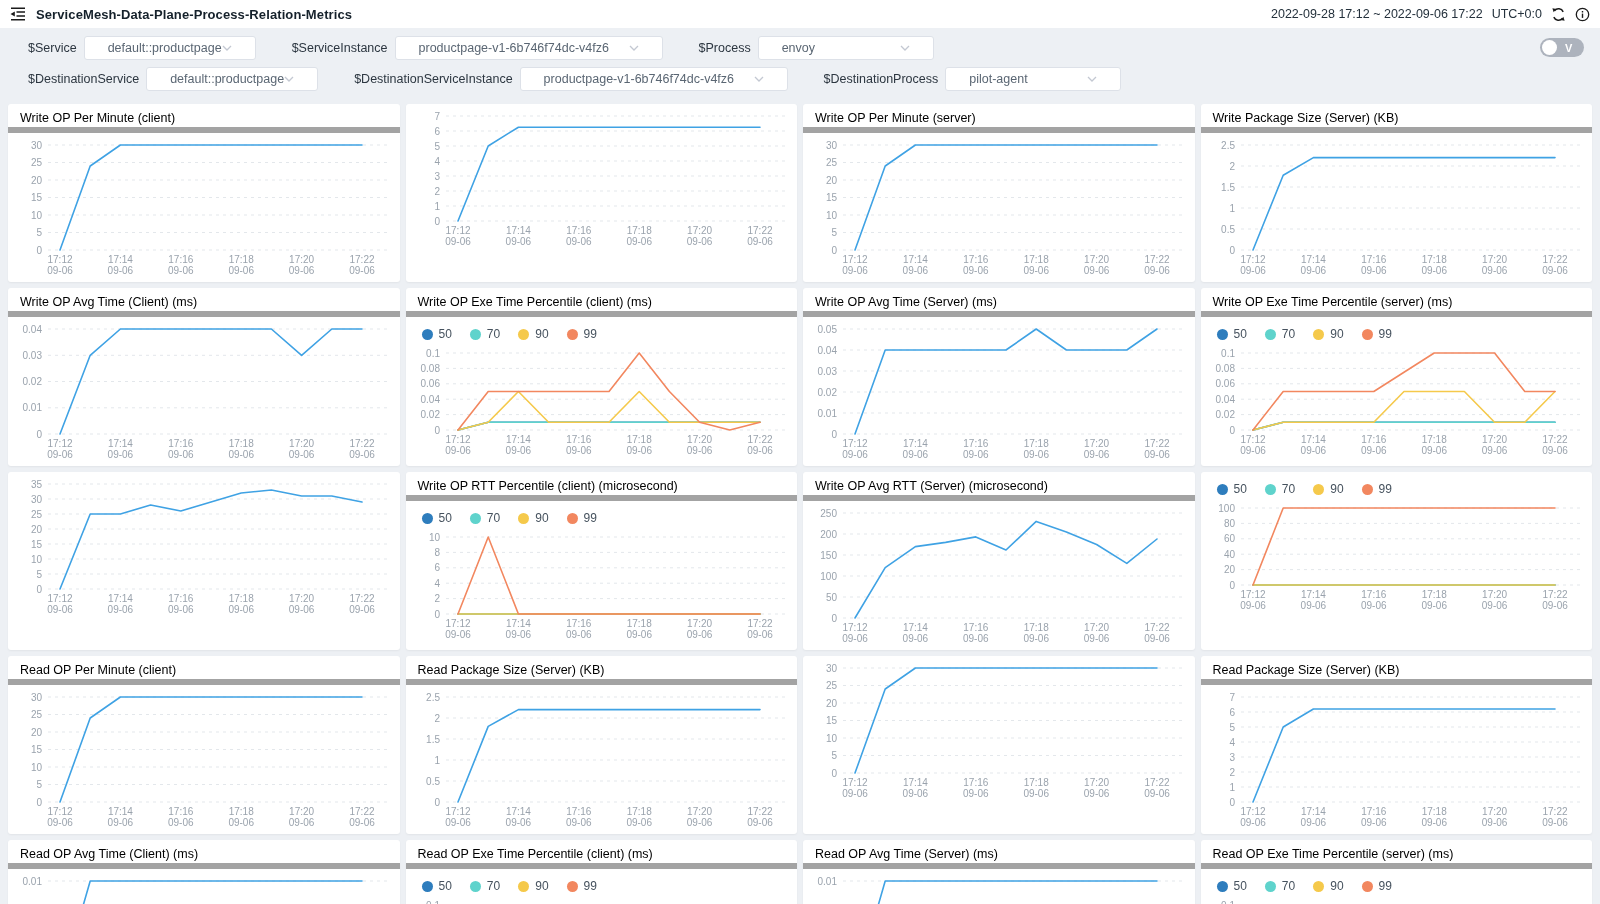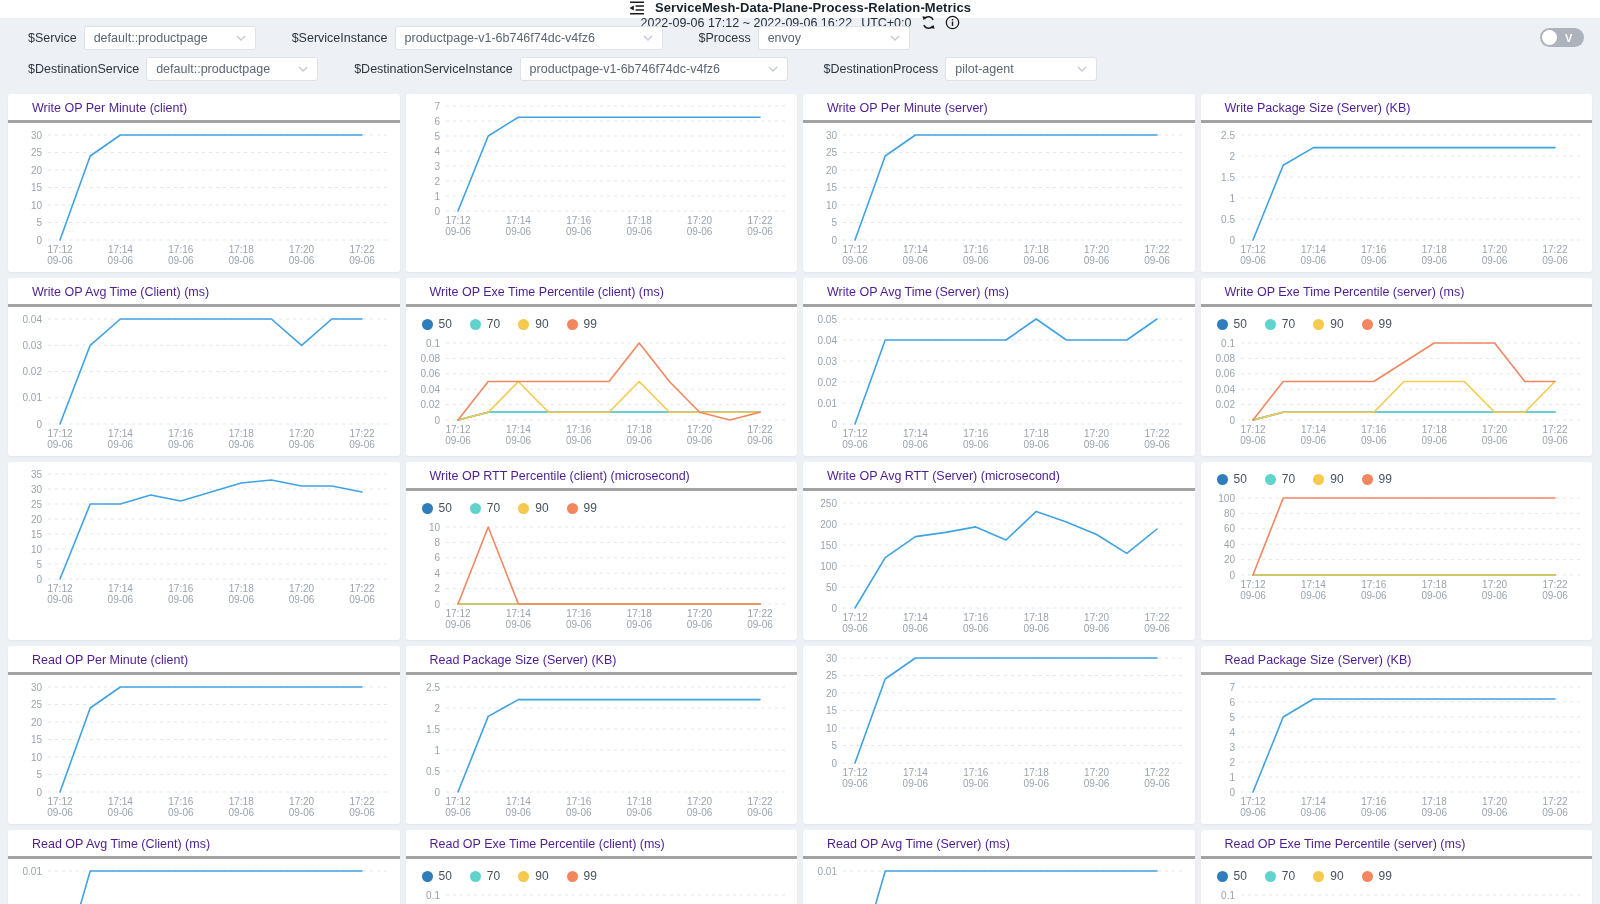--- a/index.html
+++ b/index.html
@@ -1,39 +1,39 @@
 <!DOCTYPE html>
 <html><head>
 <meta charset="utf-8">
 <style>
   * { box-sizing: border-box; margin: 0; padding: 0; }
   html,body { width:1600px; height:904px; overflow:hidden; }
   body { font-family:"Liberation Sans",sans-serif; background:#edf0f4; }
 
-  .topbar { height:18px; background:#fff; display:flex; align-items:center; justify-content:space-between; padding:0 10px;flex-direction:column; }
+  .topbar { height:28px; background:#fff; display:flex; align-items:center; justify-content:space-between; padding:0 10px; }
   .tb-left { display:flex; align-items:center; gap:10px; }
   .dash-title { font-size:13px; font-weight:700; color:#15212b; letter-spacing:.1px; }
   .tb-right { display:flex; align-items:center; gap:9px; font-size:12.5px; color:#24313c; }
   .icon-btn { display:inline-flex; align-items:center; cursor:pointer; }
 
   .filter-bar { background:#edf0f4; padding:7px 8px 5px 8px; }
   .filter-row { display:flex; align-items:center; height:25px; margin-bottom:6px; position:relative; }
   .filter-item { display:flex; align-items:center; margin-right:16px; }
   .f-label { font-size:12.5px; color:#2c3640; margin-right:7px; white-space:nowrap;margin-left:20px; }
-  .f-select { background:#fff; border:1px solid #dde1e8; border-radius:3px; height:24px; display:flex; align-items:center; justify-content:space-between; padding:0 9px; cursor:pointer; }
+  .f-select { background:#fff; border:1px solid #dde1e8; border-radius:3px; height:24px; display:flex; align-items:center; justify-content:space-between; padding:0 23px; cursor:pointer; }
   .f-value { font-size:12.5px; color:#5a6673; white-space:nowrap; overflow:hidden; }
-  .w1 { width:172px; } .w2 { width:268px;gap:11px; } .w3 { width:152px;gap:12px; }
+  .w1 { width:172px; } .w2 { width:268px;gap:11px; } .w3 { width:176px;gap:12px; }
 
   .toggle { position:absolute; right:8px; top:3px; width:44px; height:19px; border-radius:10px; background:#adb3bd; display:flex; align-items:center; cursor:pointer; }
   .toggle .knob { width:15px; height:15px; border-radius:50%; background:#fff; margin-left:2px; }
   .toggle .t-label { color:#fff; font-size:11px; font-weight:700; margin-left:8px; }
 
   .grid { display:grid; grid-template-columns:repeat(4,1fr); gap:6px; padding:2px 8px 8px 8px; }
   .card { background:#fff; border-radius:3px; height:178px; overflow:hidden; box-shadow:0 1px 2px rgba(0,0,0,.05); }
-  .card-title { height:29px; line-height:29px; padding:0 24px; font-size:12.5px; color:#4c1d95; border-bottom:3px solid #a3a3a3; white-space:nowrap; overflow:hidden; }
+  .card-title { height:29px; line-height:29px; padding:0 12px; font-size:12.5px; color:#000000; border-bottom:6px solid #a3a3a3; white-space:nowrap; overflow:hidden; }
   .card-body { padding:2px 8px 0 6px; }
   .legend { display:flex; align-items:center; gap:18px; padding:8px 0 2px 10px; }
   .lg-item { display:inline-flex; align-items:center; font-size:12px; color:#46525e; cursor:pointer; }
   .lg-dot { width:11px; height:11px; border-radius:50%; display:inline-block; margin-right:6px; }
   svg.chart { display:block; }
   svg text.tick { font-size:10px; fill:#9aa3ad; font-family:"Liberation Sans",sans-serif; }
 </style>
 </head>
 <body>
 
@@ -41,21 +41,21 @@
   <div class="tb-left">
     <span class="icon-btn">
       <svg width="16" height="14" viewBox="0 0 16 14">
         <path d="M1 1.2h14 M1 12.8h14 M6.5 5h8.5 M6.5 9h8.5" stroke="#1b1b1b" stroke-width="1.5" fill="none"></path>
         <polygon points="0.5,7 4.8,4.6 4.8,9.4" fill="#1b1b1b"></polygon>
       </svg>
     </span>
     <span class="dash-title">ServiceMesh-Data-Plane-Process-Relation-Metrics</span>
   </div>
   <div class="tb-right">
-    <span>2022-09-06 17:12 ~ 2022-09-06 16:22</span>
+    <span>2022-09-28 17:12 ~ 2022-09-06 17:22</span>
     <span>UTC+0:0</span>
     <span class="icon-btn">
       <svg width="15" height="15" viewBox="0 0 16 16">
         <g fill="none" stroke="#1b1b1b" stroke-width="1.6">
           <path d="M13 5.2A5.5 5.5 0 0 0 3.7 3.9"></path>
           <path d="M3 10.8a5.5 5.5 0 0 0 9.3 1.3"></path>
         </g>
         <polygon points="1.5,1.4 5.6,2.2 2.8,5.6" fill="#1b1b1b"></polygon>
         <polygon points="14.5,14.6 10.4,13.8 13.2,10.4" fill="#1b1b1b"></polygon>
       </svg>

